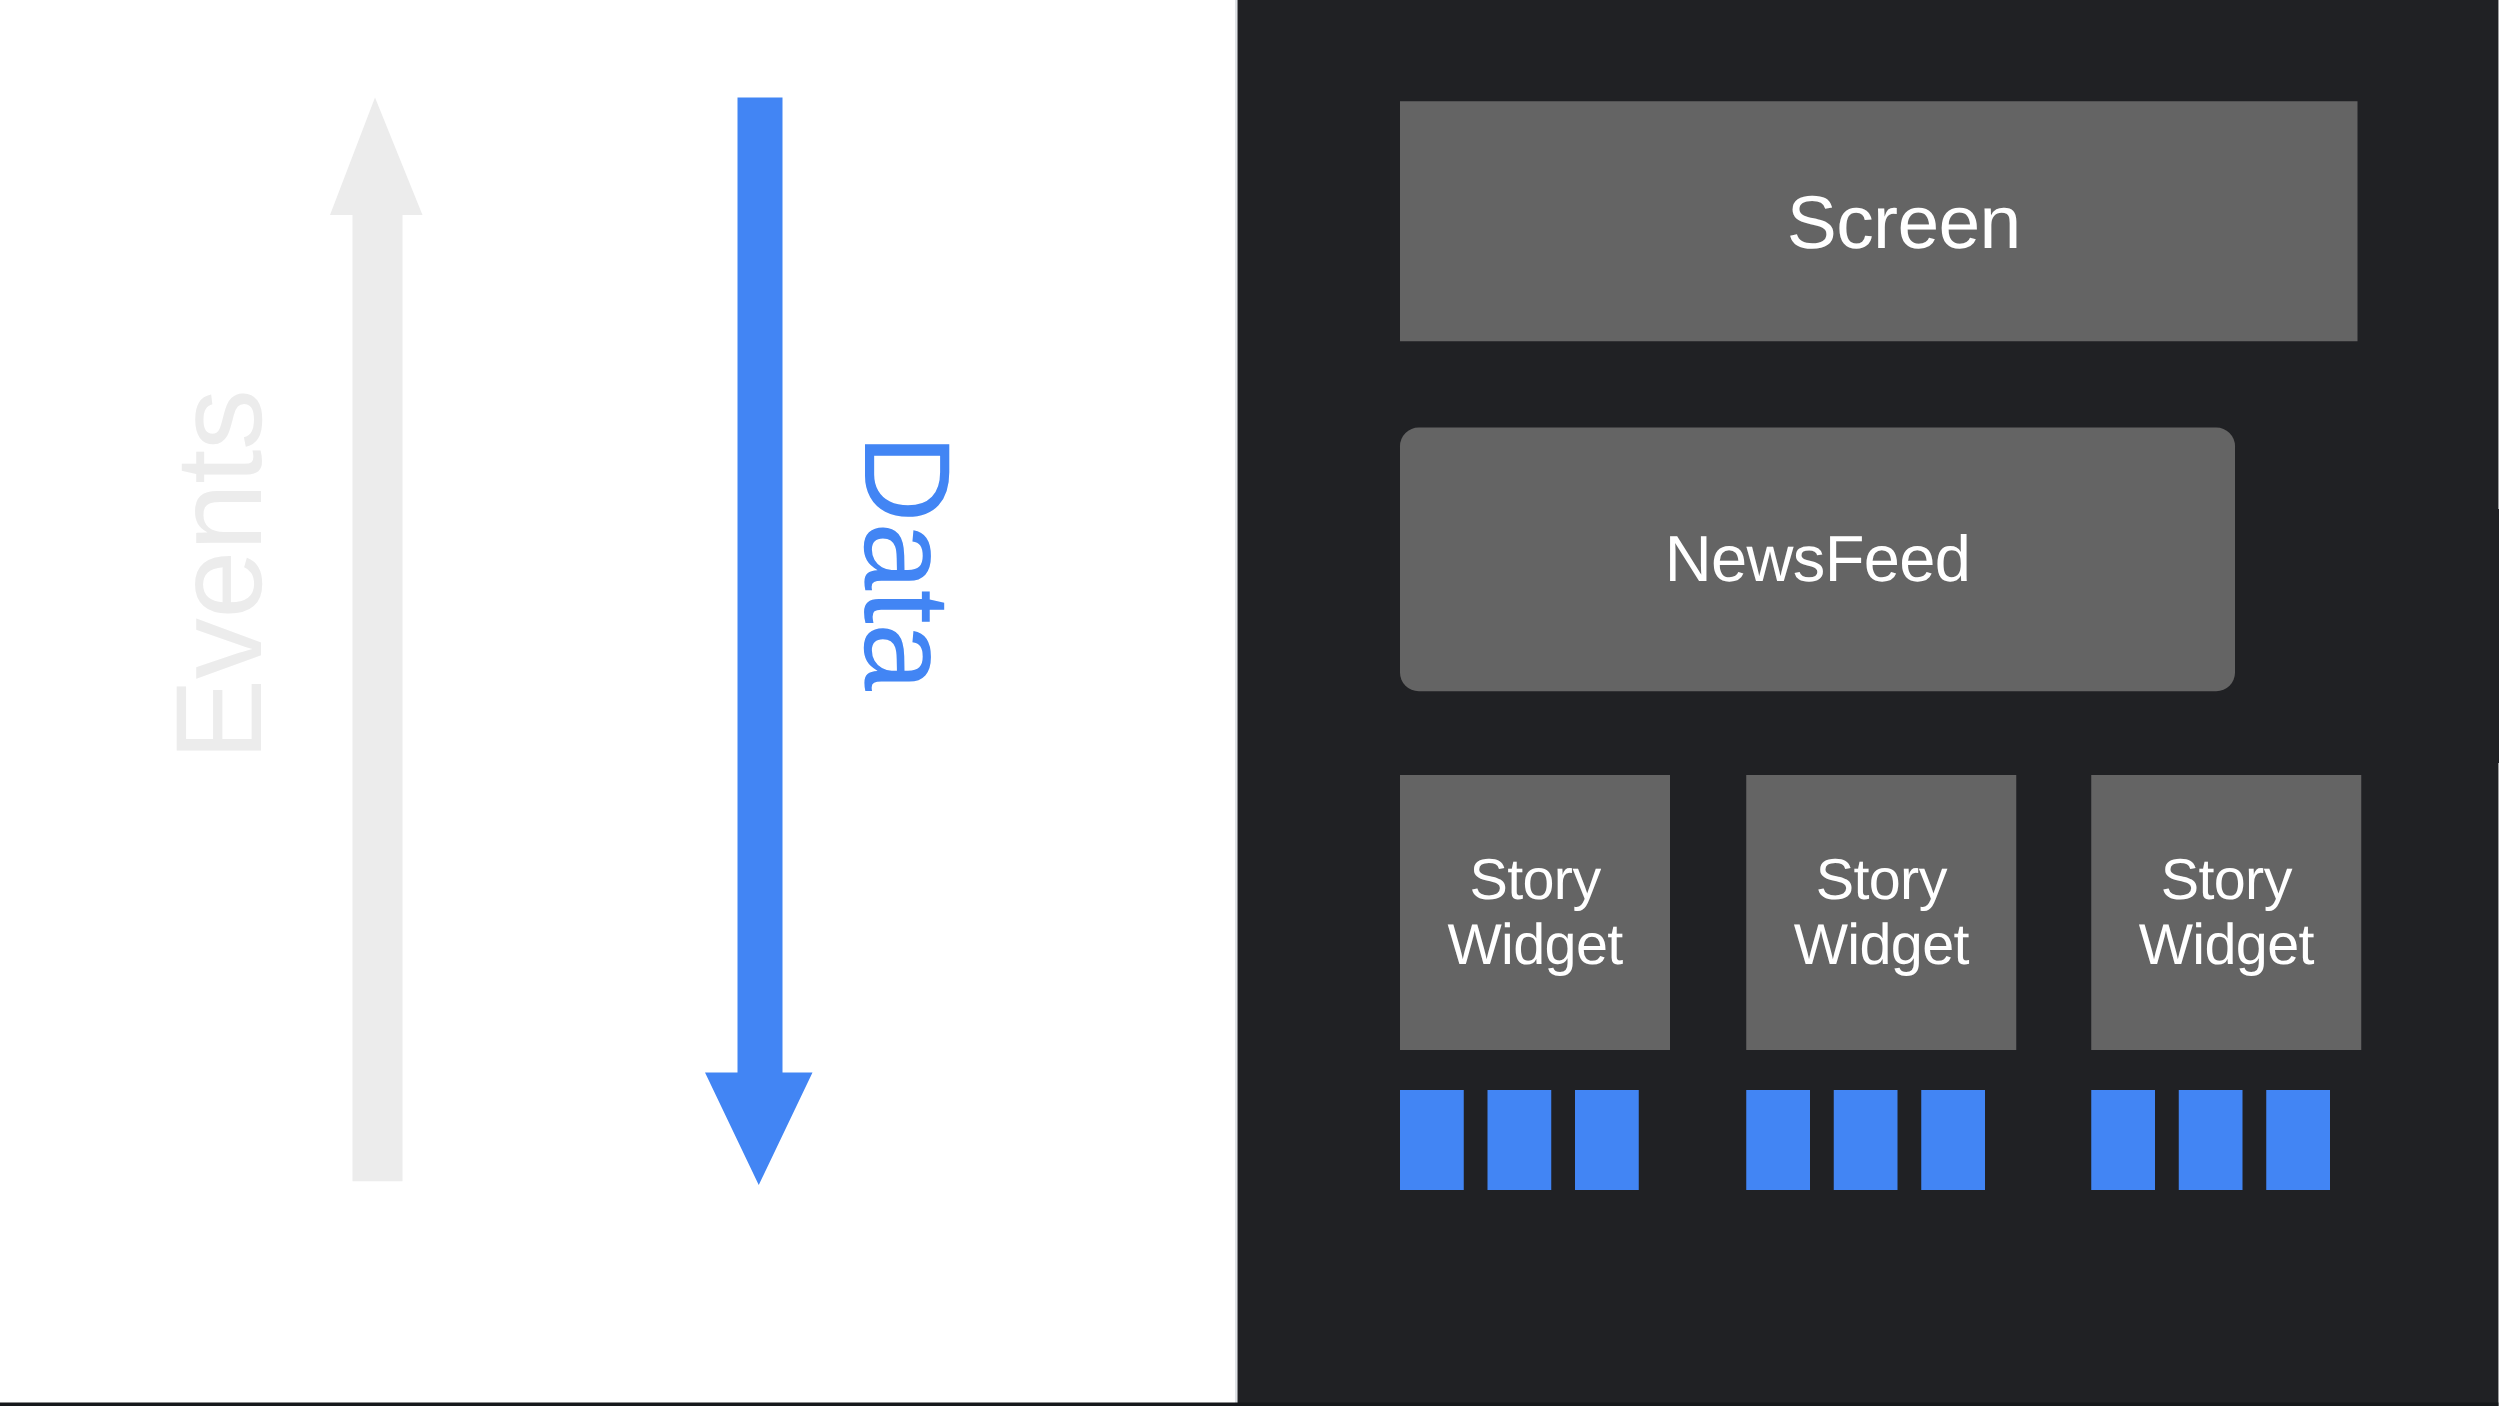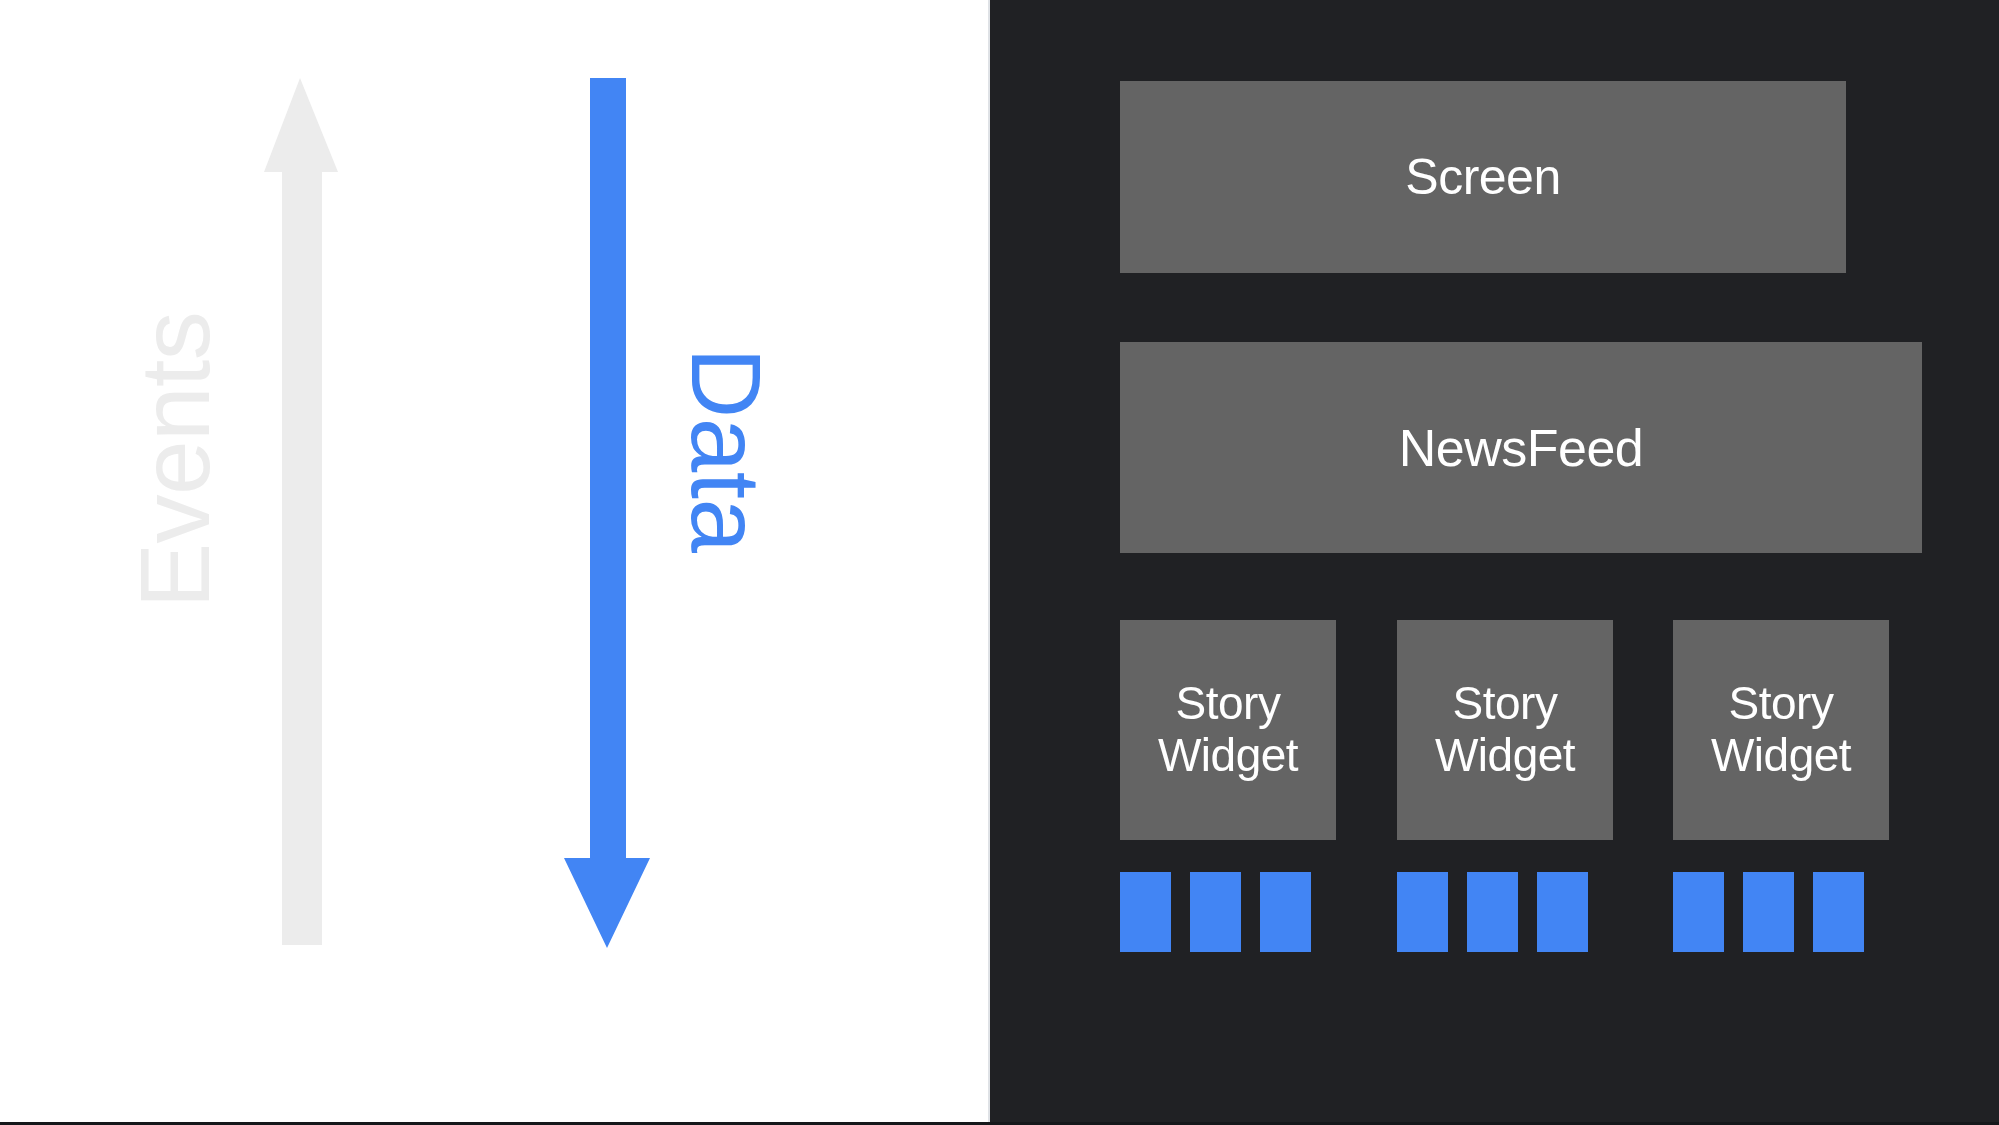--- a/index.html
+++ b/index.html
@@ -99,28 +99,30 @@
     text-align: center;
     font-weight: 400;
     letter-spacing: -0.5px;
   }
 
   #screen-box {
     left: 130px;
     top: 81px;
     width: 726px;
     height: 192px;
-    font-size: 50px;
+    font-size: 60px;
+    padding-left: 40px;
   }
   #newsfeed-box {
     left: 130px;
     top: 342px;
-    width: 802px;
+    width: 668px;
     height: 211px;
     font-size: 52px;
+    border-radius: 15px;
   }
 
   .story-box {
     top: 620px;
     width: 216px;
     height: 220px;
     font-size: 46px;
     line-height: 1.12;
   }
   #story-box-0 { left: 130px; }

